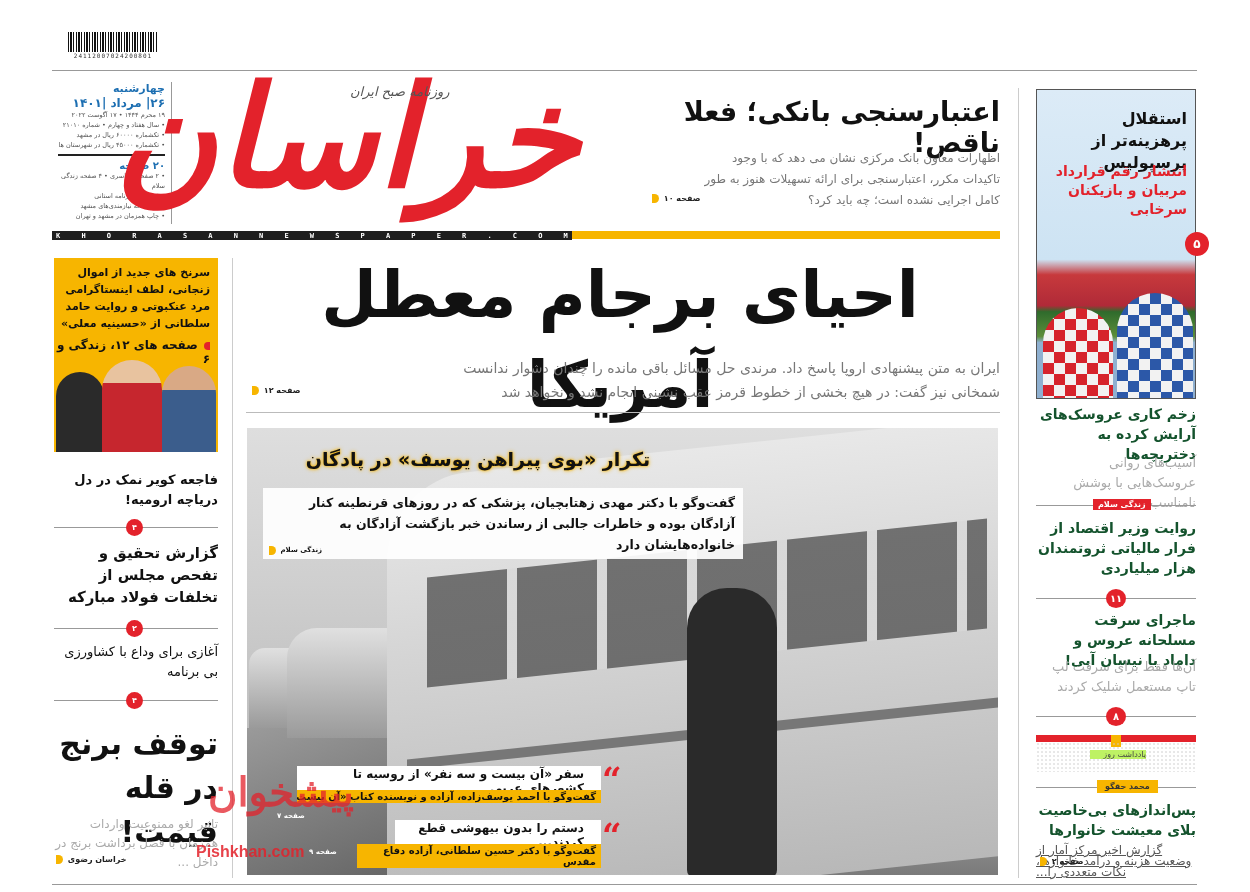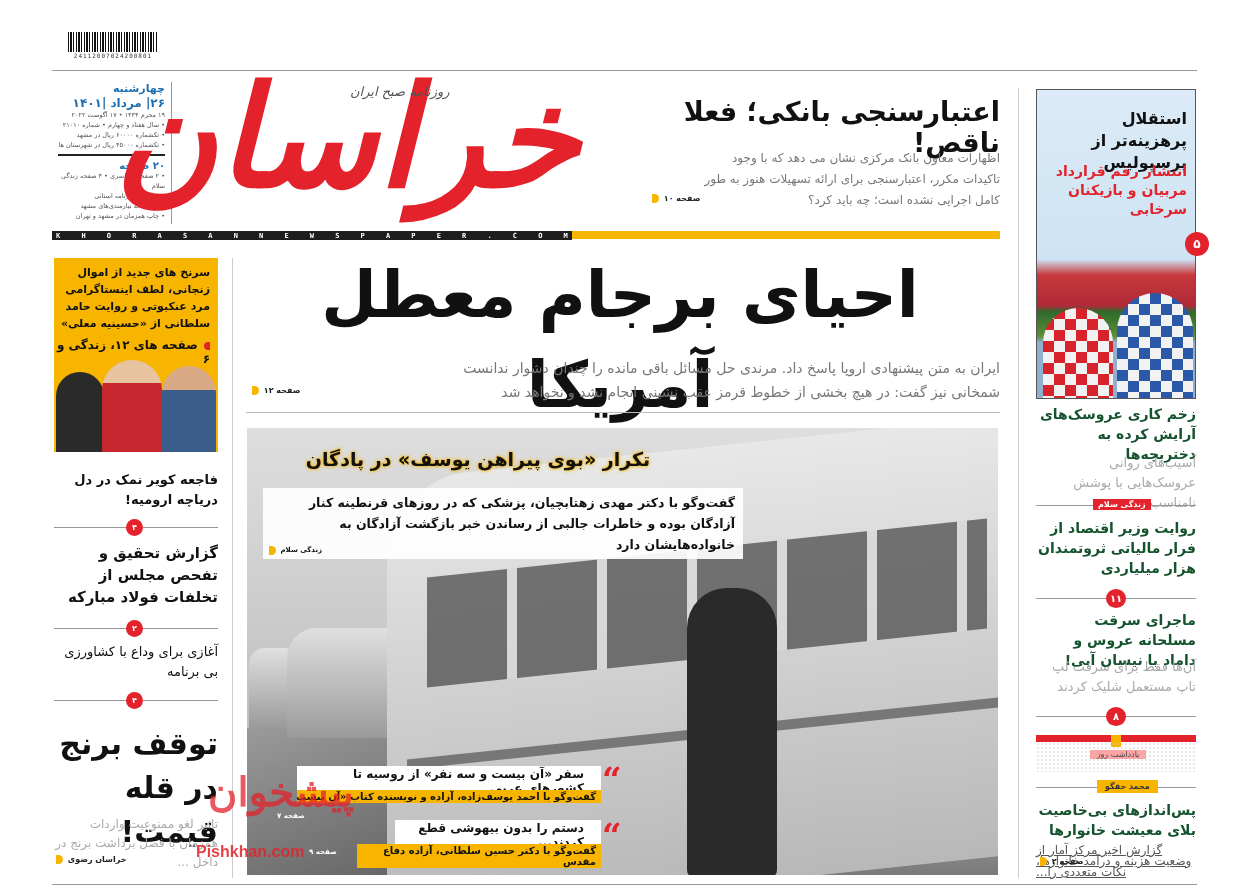--- a/index.html
+++ b/index.html
@@ -62,21 +62,21 @@
   .r-div2 { left: 1036px; top: 598px; width: 160px; }
   .badge-11 { left: 1106px; top: 589px; }
   .r-theft-title { left: 1036px; top: 610px; width: 160px; }
   .r-theft-text { left: 1036px; top: 657px; width: 160px; }
   .r-div3 { left: 1036px; top: 716px; width: 160px; }
   .badge-8 { left: 1106px; top: 707px; }
   .red-bar { left: 1036px; top: 735px; width: 160px; height: 7px; background: #e3222b; }
   .red-bar-notch { left: 1111px; top: 735px; width: 10px; height: 12px; background: #f7b500; }
   .dots-area { left: 1036px; top: 742px; width: 160px; height: 30px;
     background-image: radial-gradient(#ccc 0.6px, transparent 0.8px); background-size: 4px 4px; }
-  .memo-label { left: 1090px; top: 750px; width: 56px; font-size: 8px; color: #444; text-align: center; background: #fca5a5; }
+  .memo-label { left: 1090px; top: 750px; width: 56px; font-size: 8px; color: #444; background: #bef264; }
   .r-div4 { left: 1036px; top: 787px; width: 160px; }
   .author-tag { left: 1097px; top: 780px; background: #f7b500; color: #333; font-size: 8px; font-weight: bold; padding: 2px 8px; }
   .r-save-title { left: 1036px; top: 800px; width: 160px; }
   .r-save-text { left: 1036px; top: 845px; width: 160px; font-size: 12px; color: #555; text-align: left; line-height: 11px; text-decoration: underline; }
   .r-save-ref { left: 1040px; top: 857px; }
 
   
   .vline-left { left: 232px; top: 258px; width: 1px; height: 620px; background: #ccc; }
   .yellow-box { left: 54px; top: 258px; width: 164px; height: 194px; background: #f7b500; overflow: hidden; }
   .yb-title { position: absolute; top: 6px; right: 8px; width: 150px; font-size: 11px; font-weight: bold; color: #111; text-align: right; line-height: 17px; }

